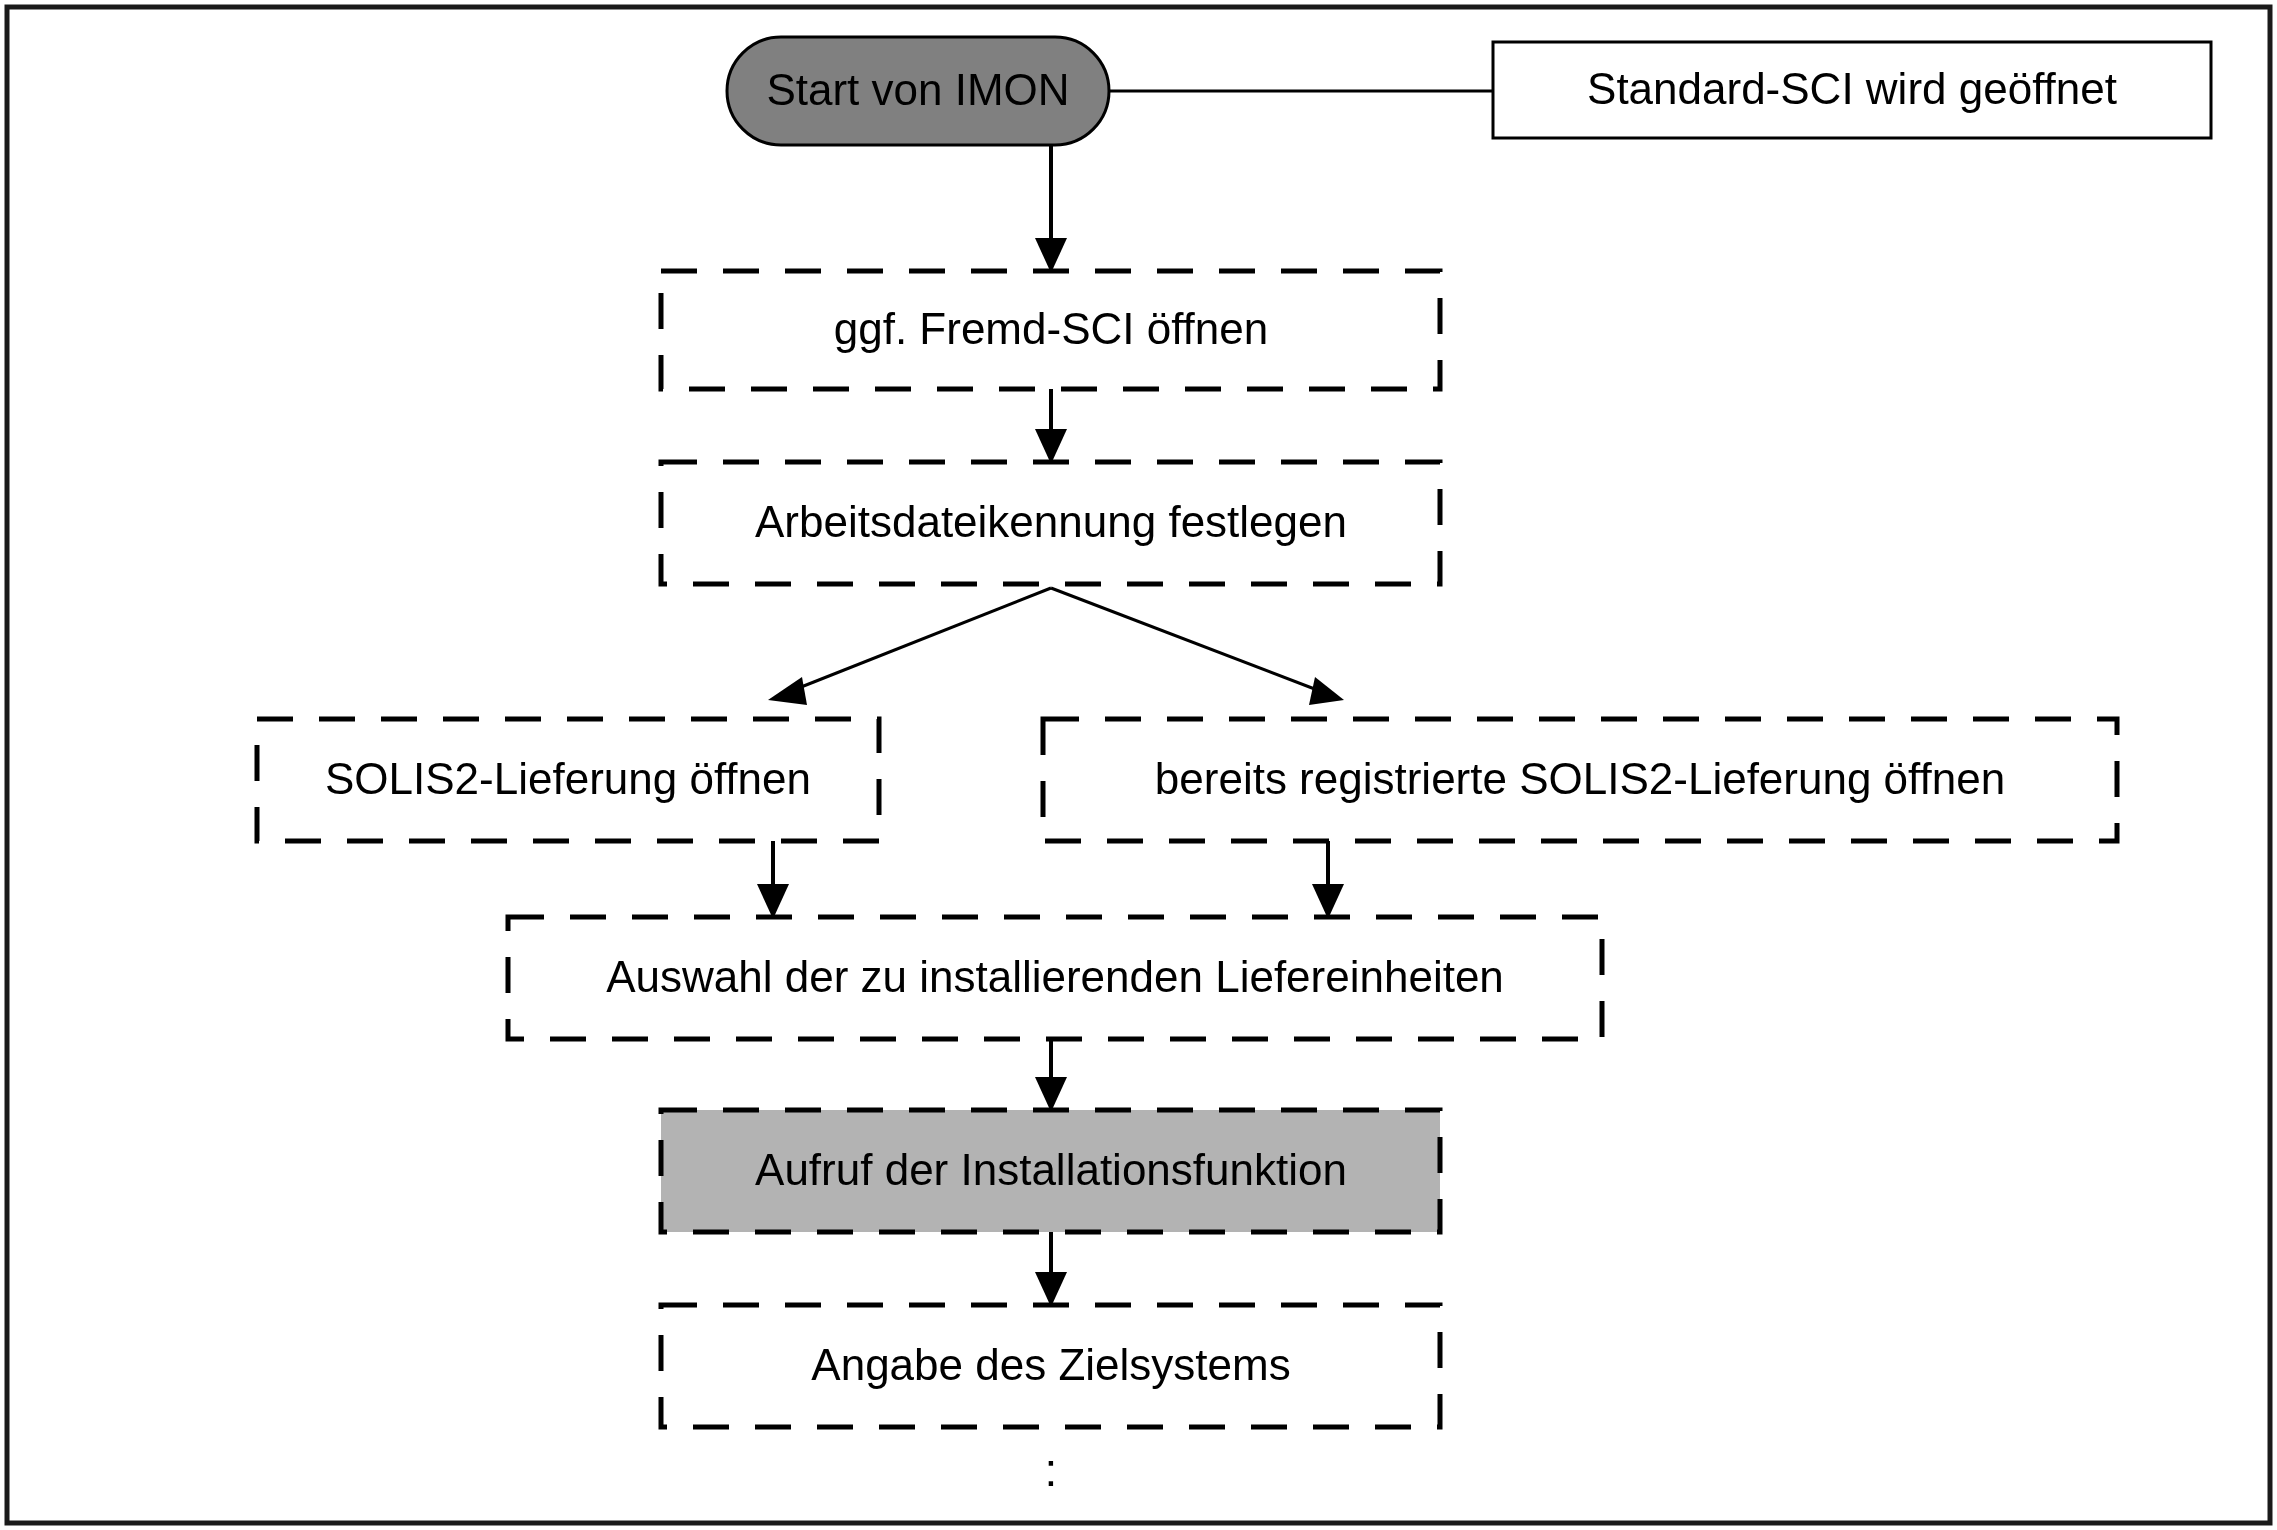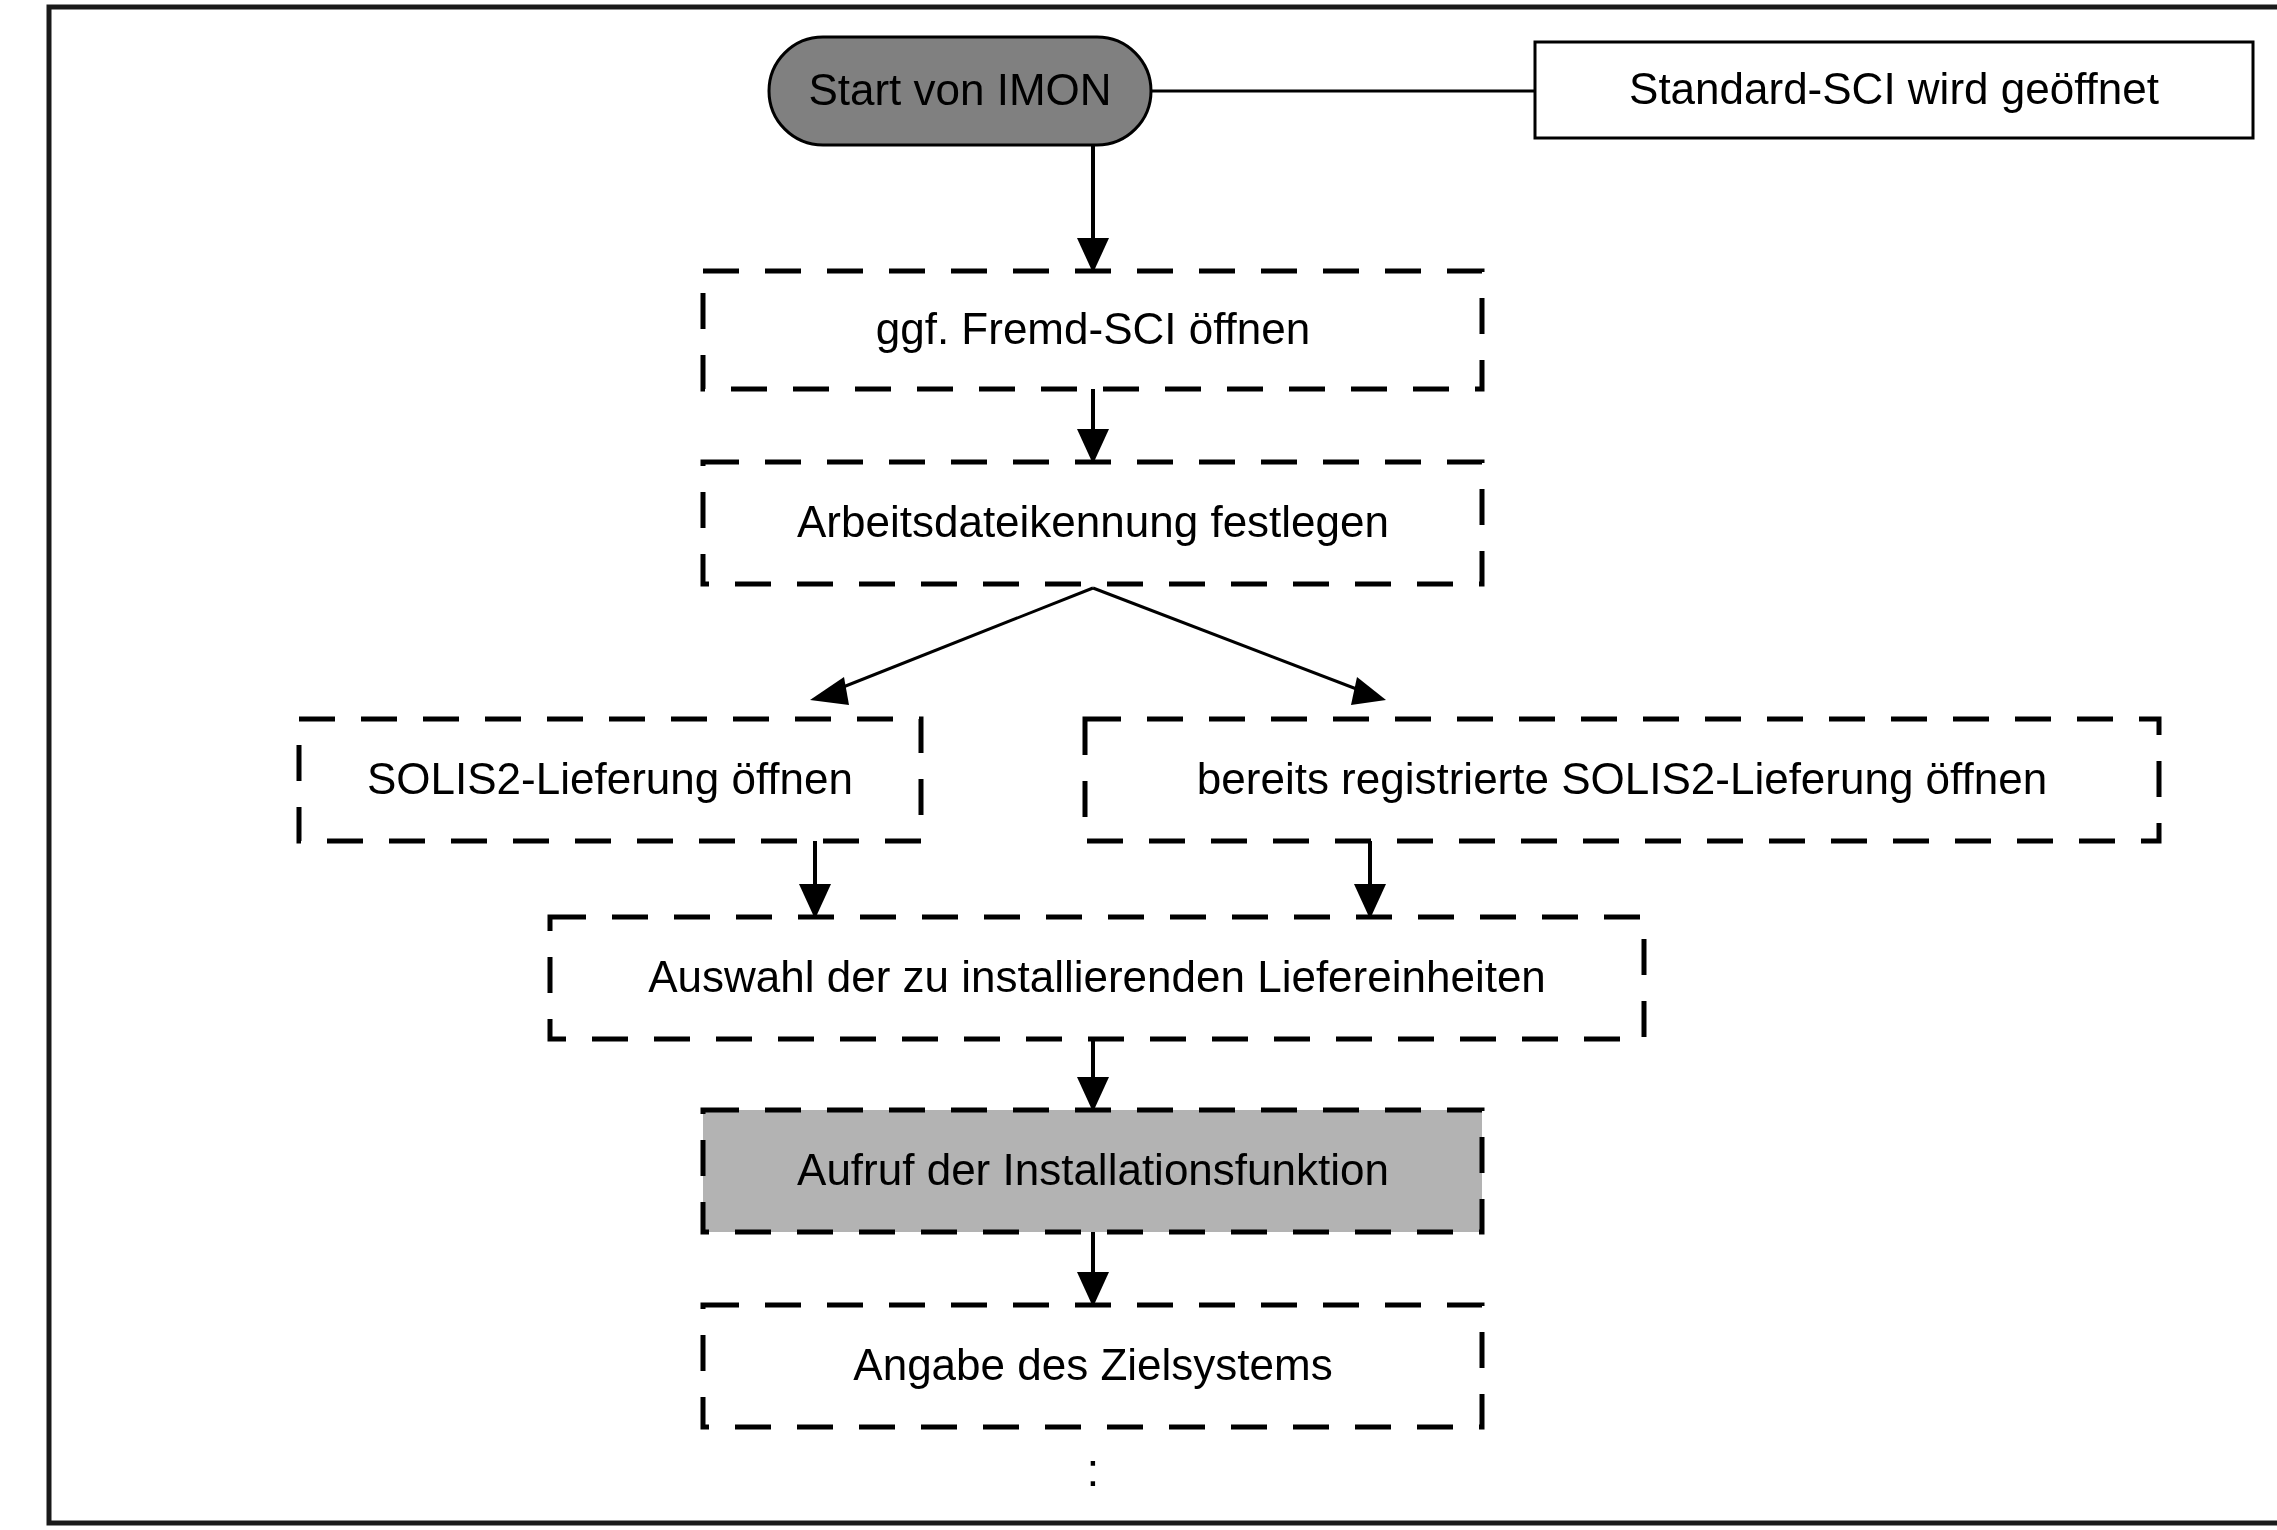--- a/index.html
+++ b/index.html
@@ -11,21 +11,20 @@
     width: 2277px;
     height: 1530px;
     font-family: "Liberation Sans", sans-serif;
     overflow: hidden;
   }
   #diagram-root {
     position: relative;
     width: 1804px;
     height: 1530px;
     background: #ffffff;
-    padding-left: 42px;
   }
   svg.flow {
     display: block;
     width: 2277px;
     height: 1530px;
   }
   text.node-label {
     font-family: "Liberation Sans", sans-serif;
     font-size: 44px;
     fill: #000000;

